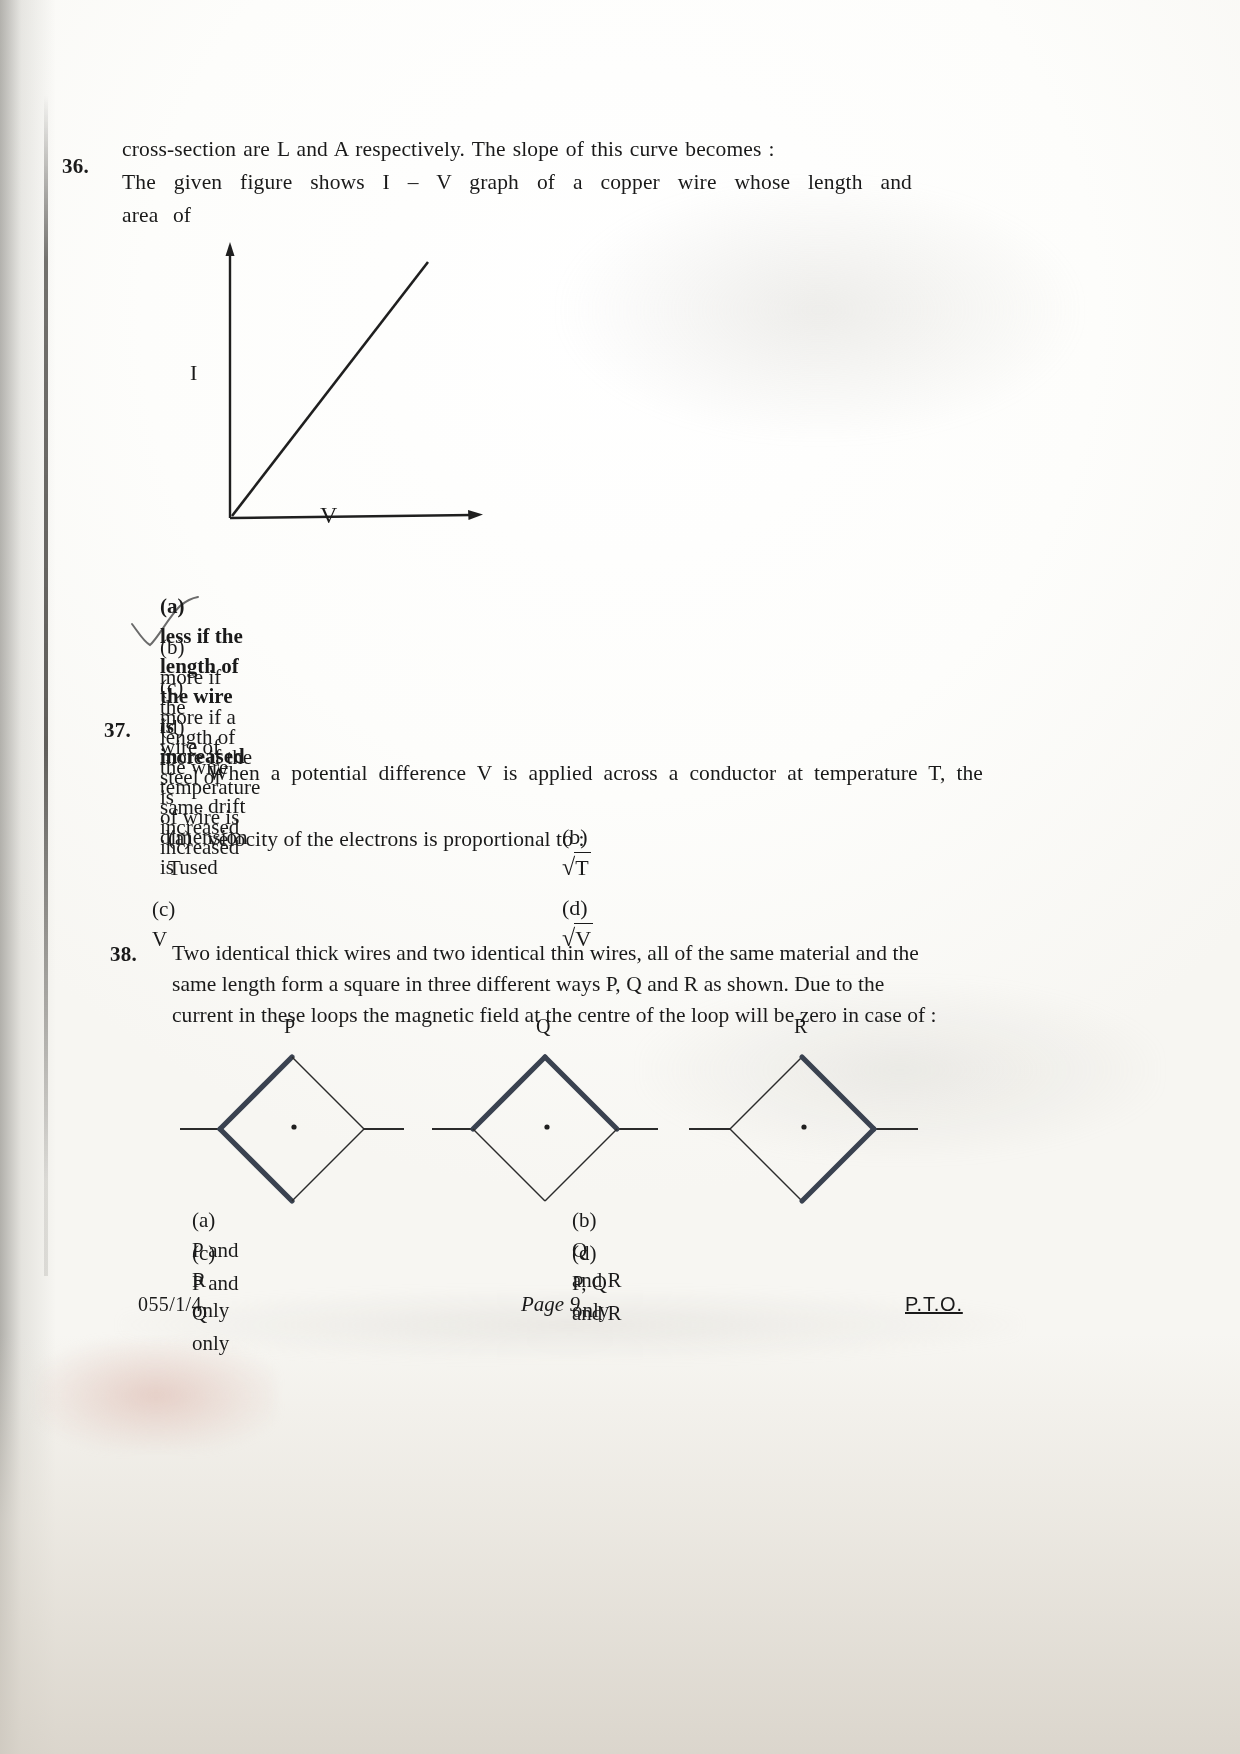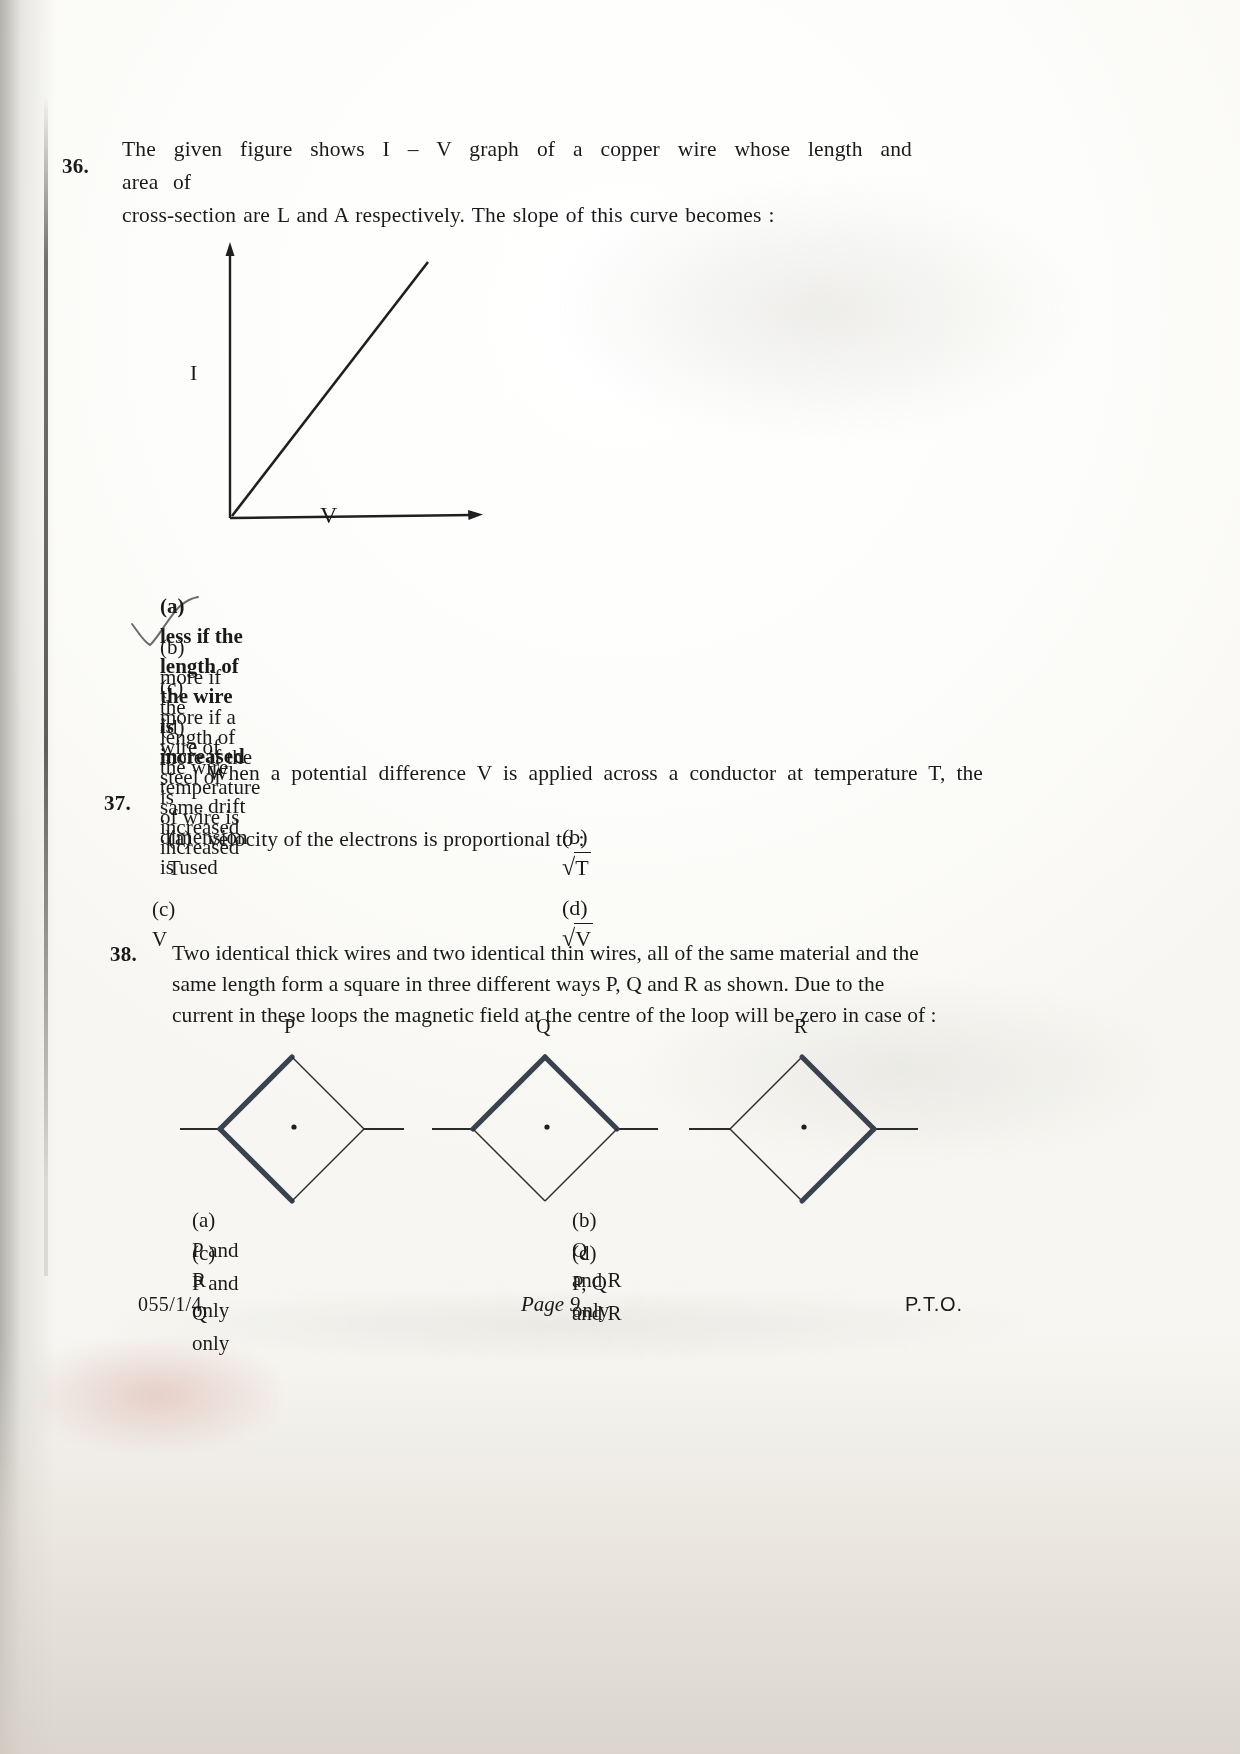--- a/index.html
+++ b/index.html
@@ -92,21 +92,21 @@
   
   .fig-loops { position:absolute; left:170px; top:1015px; width:880px; height:210px; }
   .loop-cap {
     position:absolute; font-size:20px;
   }
 
   
   .footer { position:absolute; font-size:20px; }
   .f-code { left:138px; top:1293px; font-family:Liberation Serif, serif; font-size:20px; letter-spacing:.4px;}
   .f-page { left:521px; top:1292px; font-style:italic; font-size:21px; }
-  .f-pto  { left:905px; top:1293px; font-family:"Liberation Sans", sans-serif; font-size:20px; letter-spacing:.8px; }
+  .f-pto  { left:905px; top:1293px; font-family:"Liberation Sans", sans-serif; font-size:20px; letter-spacing:.8px;text-decoration:underline; }
 
   
   .tick { position:absolute; left:128px; top:588px; width:80px; height:62px; pointer-events:none; }
 
   .sqrt { font-size:22px; }
   .sqrt .rad { font-size:24px; }
   .ovl { border-top:1.4px solid #1a1a1a; padding:0 2px 0 1px; margin-left:-1px; }
 </style>
 </head>
 <body>
@@ -119,22 +119,22 @@
 <div class="smudge-d"></div>
 <div class="scan-bottom"></div>
 <div class="smudge-a"></div>
 
 <div id="content">
 
   <div class="q">
     <div class="qnum" style="left:62px; top:154px;">36.</div>
 
     <div class="qbody just spaced" style="left:122px; top:133px; width:790px;">
+      <span class="ln" style="word-spacing:1.5px;">cross-section are L and A respectively. The slope of this curve becomes :</span>
       <span class="ln" style="word-spacing:9px;">The given figure shows I – V graph of a copper wire whose length and area of</span>
-      <span class="ln" style="word-spacing:1.5px;">cross-section are L and A respectively. The slope of this curve becomes :</span>
     </div>
 
     <div class="fig-iv">
       <svg width="320" height="310" viewBox="0 0 320 310">
 
         <line x1="50" y1="288" x2="50" y2="22" stroke="#1f1f1f" stroke-width="2.4"></line>
         <polygon points="50,12 45.5,26 54.5,26" fill="#1f1f1f"></polygon>
 
         <line x1="50" y1="288" x2="292" y2="285" stroke="#1f1f1f" stroke-width="2.4"></line>
         <polygon points="303,284.5 288,280 288.5,290" fill="#1f1f1f"></polygon>
@@ -157,21 +157,21 @@
     </div>
     <div class="optrow" style="left:160px; top:672px;">
       <span class="optlbl">(c)</span><span class="opttxt">more if a wire of steel of same dimension is used</span>
     </div>
     <div class="optrow" style="left:160px; top:712px;">
       <span class="optlbl">(d)</span><span class="opttxt">more if the temperature of wire is increased</span>
     </div>
   </div>
 
   <div class="q">
-    <div class="qnum" style="left:104px; top:791px;text-align:center;">37.</div>
+    <div class="qnum" style="left:104px; top:718px;text-align:center;">37.</div>
 
     <div class="qbody just" style="left:168px; top:757px; width:775px; letter-spacing:.1px;margin-left:40px;">
       <span class="ln" style="word-spacing:2.6px;">When a potential difference V is applied across a conductor at temperature T, the drift</span>
       <span class="ln">velocity of the electrons is proportional to :</span>
     </div>
 
     <div class="optrow" style="left:168px; top:823px;">
       <span class="optlbl" style="width:44px;">(a)</span><span class="opttxt">T</span>
     </div>
     <div class="optrow sqrt" style="left:562px; top:822px;">

